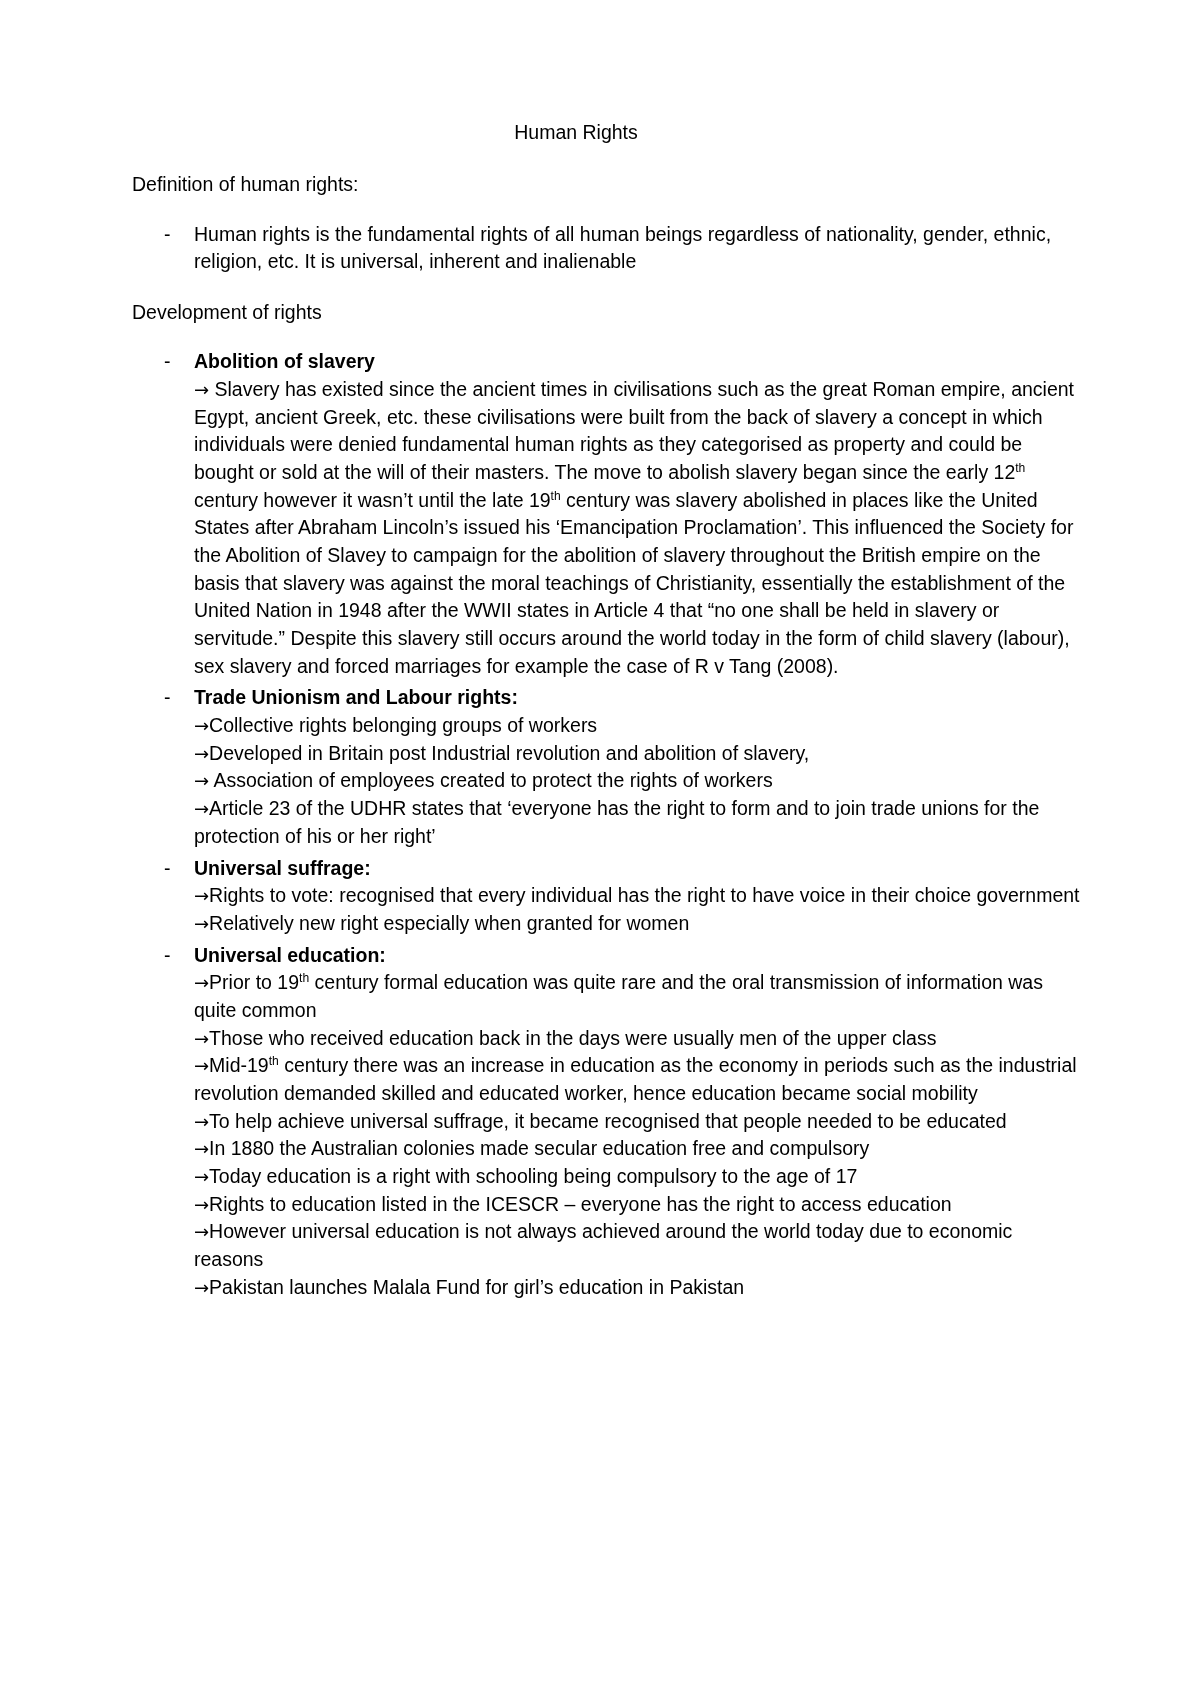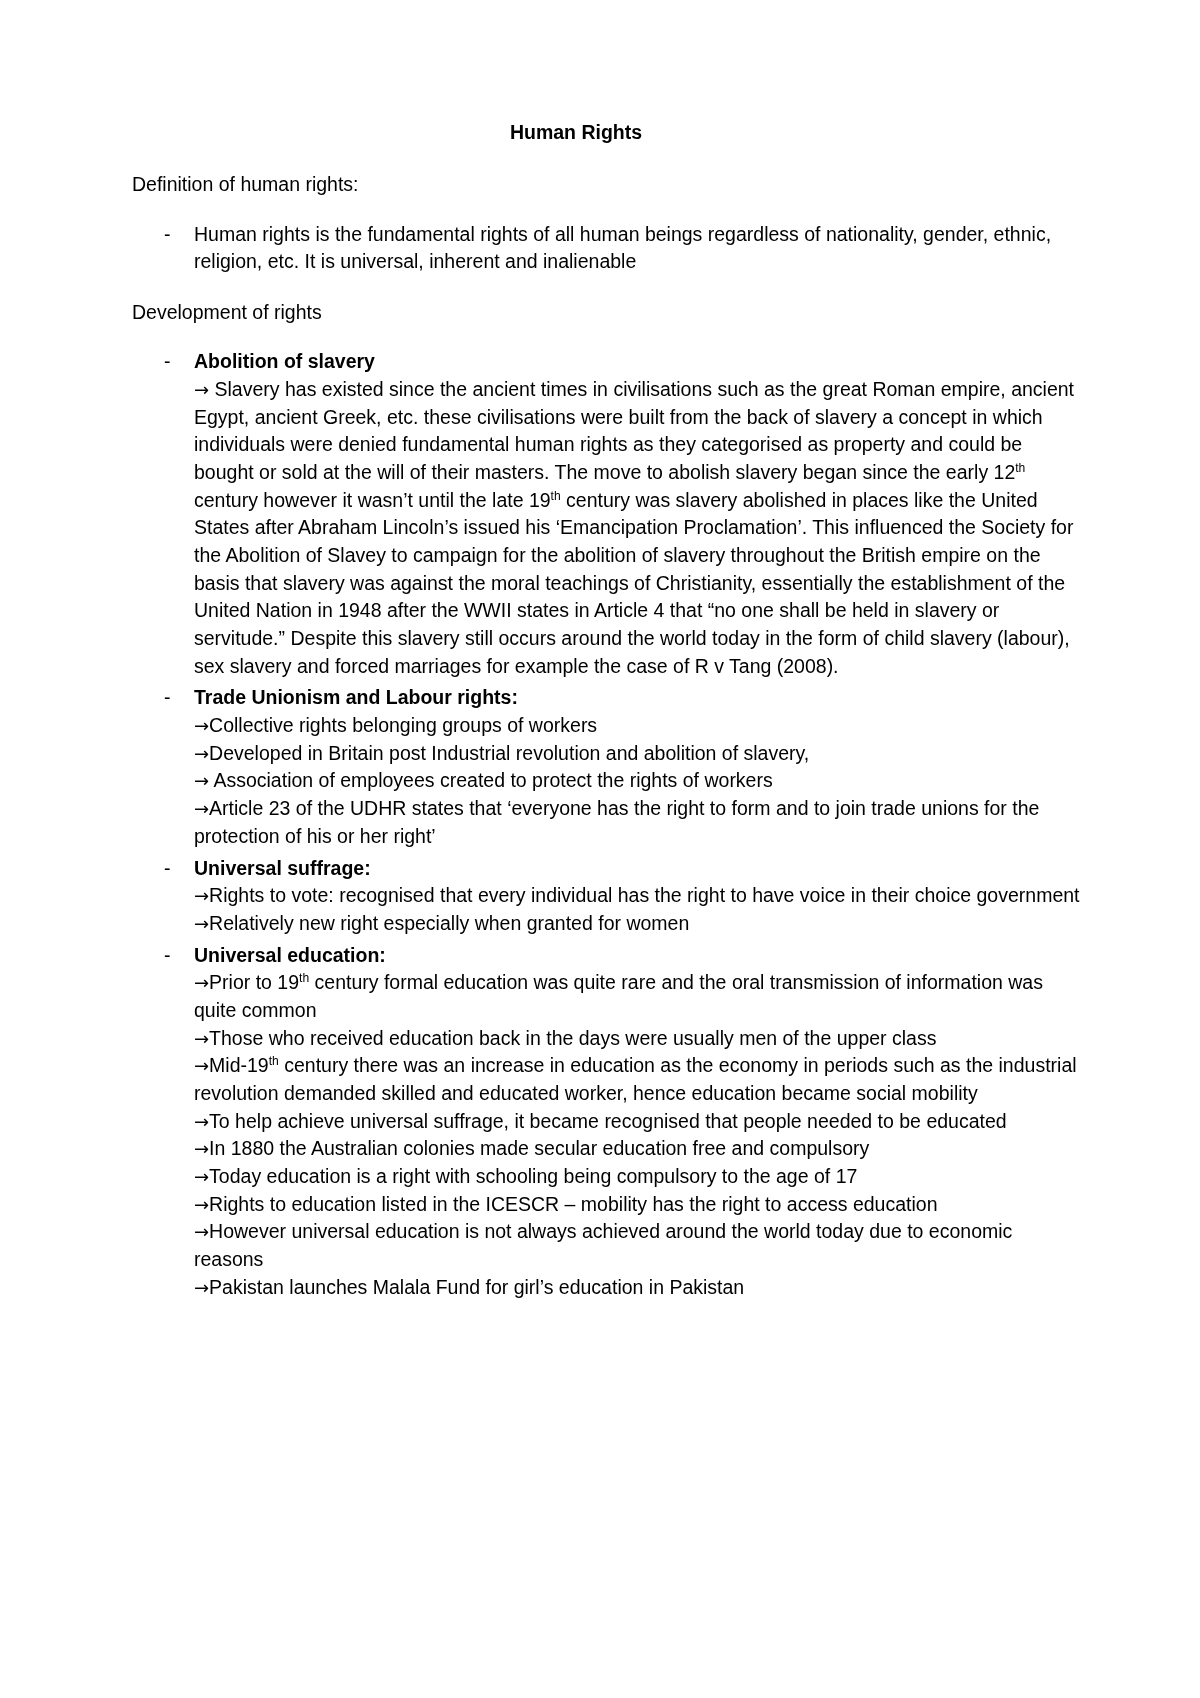--- a/index.html
+++ b/index.html
@@ -19,21 +19,20 @@
     min-height: 1698px;
     padding: 118px 120px 60px 132px;
     box-sizing: border-box;
   }
   .doc-title {
     text-align: center;
     font-size: 19.5px;
     line-height: 1.45;
     margin: 0 0 24px 0;
     padding-right: 60px;
-    font-weight: bold;
   }
   .heading {
     font-size: 19.5px;
     font-weight: normal;
     line-height: 1.45;
     margin: 0 0 22px 0;
   }
   .plain-line {
     font-size: 19.5px;
     line-height: 1.45;
@@ -152,21 +151,21 @@
       <span class="sub-line">
         <span class="arrow">→</span><span>To help achieve universal suffrage, it became recognised that people needed to be educated</span>
       </span>
       <span class="sub-line">
         <span class="arrow">→</span><span>In 1880 the Australian colonies made secular education free and compulsory</span>
       </span>
       <span class="sub-line">
         <span class="arrow">→</span><span>Today education is a right with schooling being compulsory to the age of 17</span>
       </span>
       <span class="sub-line">
-        <span class="arrow">→</span><span>Rights to education listed in the ICESCR – mobility has the right to access education</span>
+        <span class="arrow">→</span><span>Rights to education listed in the ICESCR – everyone has the right to access education</span>
       </span>
       <span class="sub-line">
         <span class="arrow">→</span><span>However universal education is not always achieved around the world today due to economic reasons</span>
       </span>
       <span class="sub-line">
         <span class="arrow">→</span><span>Pakistan launches Malala Fund for girl’s education in Pakistan</span>
       </span>
     </li>
 
   </ul>

